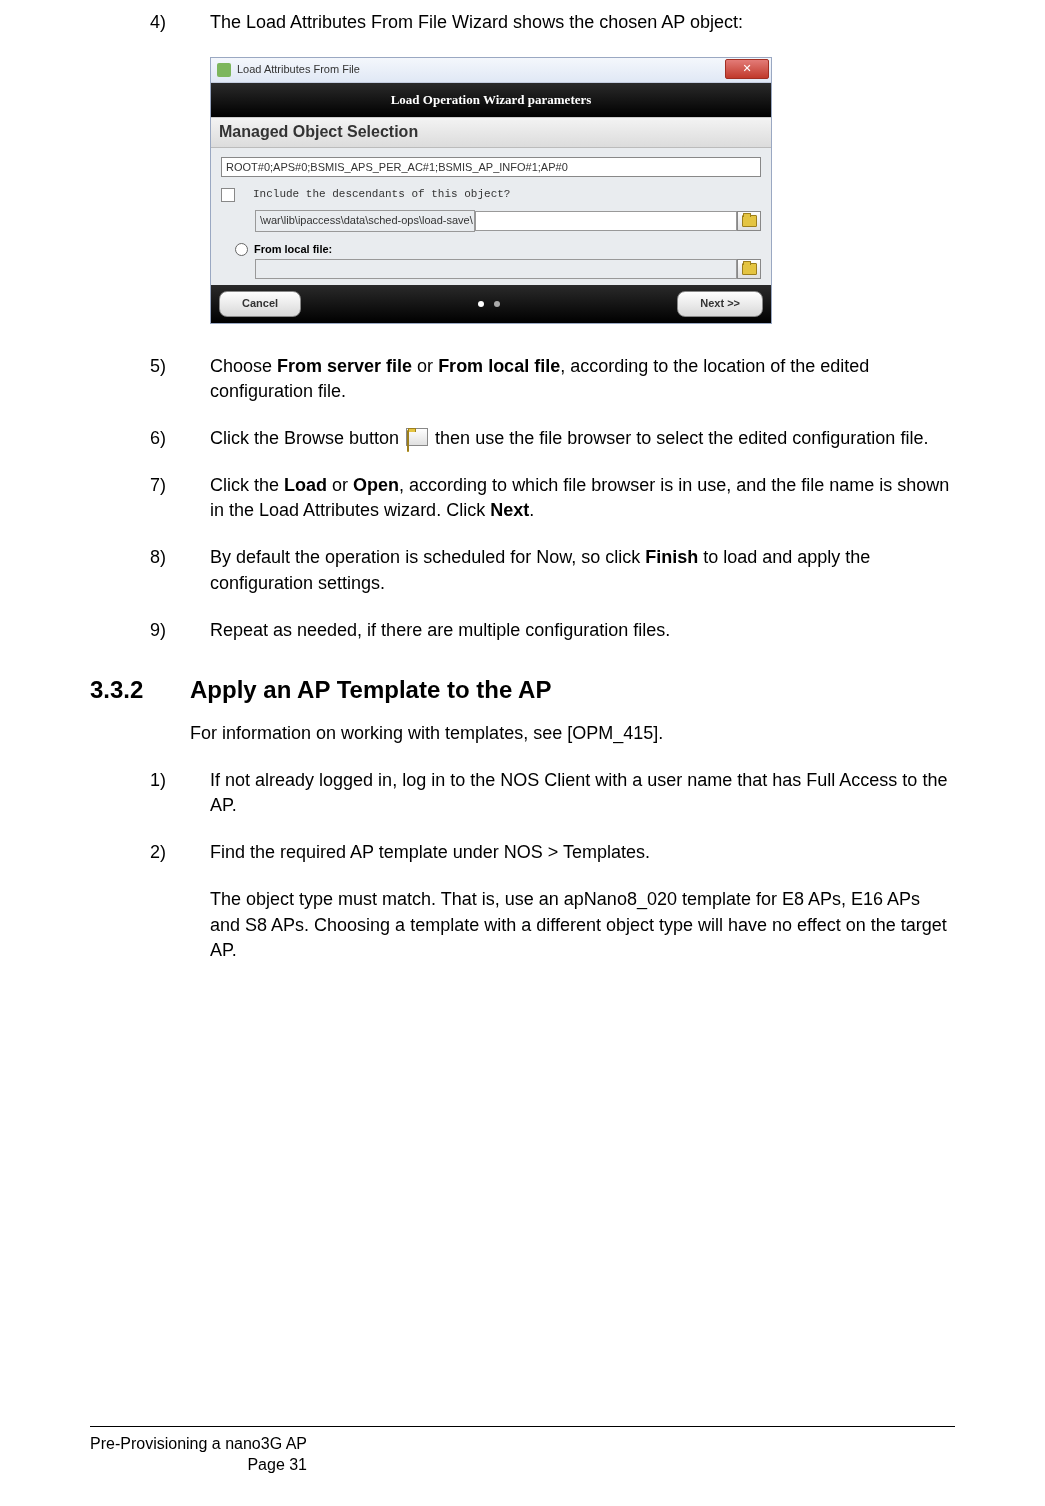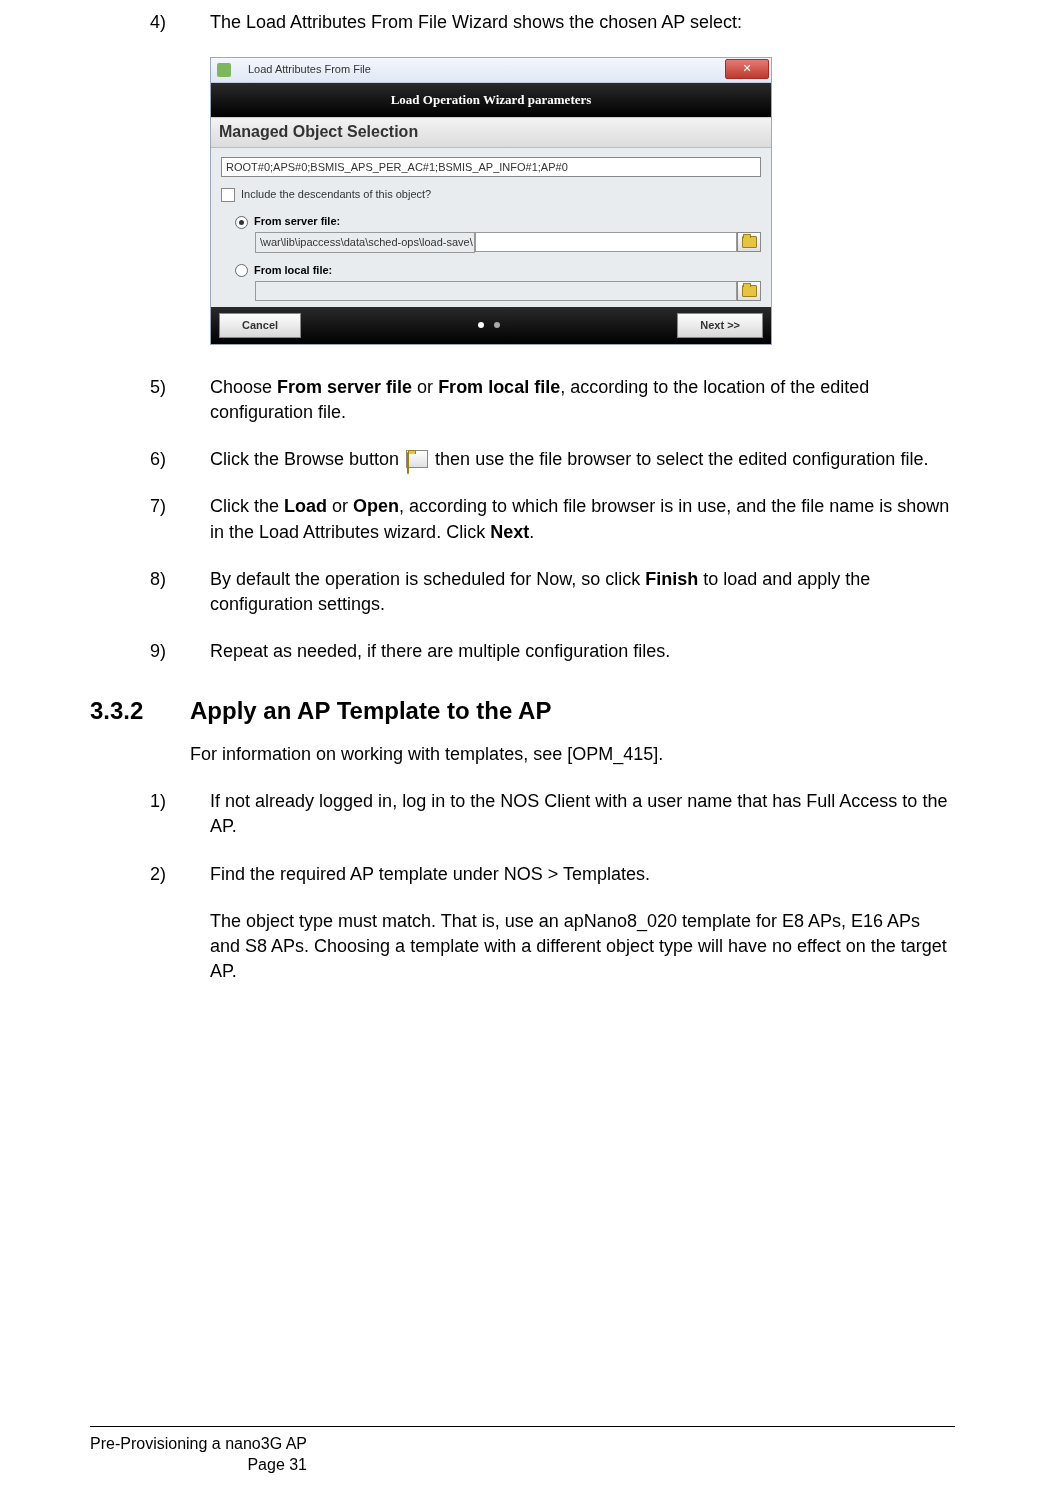--- a/index.html
+++ b/index.html
@@ -47,21 +47,20 @@
   .wiz-titlebar {
     display: flex;
     align-items: center;
     height: 24px;
     background: linear-gradient(#f4f7fc, #e0e8f5);
     border-bottom: 1px solid #c4cde0;
     font-size: 11px;
     color: #333;
     padding: 0 0 0 6px;
     position: relative;
-    gap: 11px;
   }
   .wiz-titlebar .app-icon {
     width: 14px; height: 14px;
     background: #7db65c;
     margin-right: 6px;
     border-radius: 2px;
   }
   .wiz-close {
     position: absolute;
     right: 2px; top: 1px;
@@ -107,21 +106,22 @@
     font-size: 11px;
     padding: 3px 4px;
     color: #333;
   }
   .wiz-check-row {
     display: flex;
     align-items: center;
     font-size: 11px;
     color: #333;
     padding: 4px 10px 8px 10px;
-    gap: 6px;
+    gap: 18px;
+    font-family: Liberation Mono, monospace;
   }
   .wiz-checkbox {
     width: 12px; height: 12px;
     border: 1px solid #888;
     background: #fff;
   }
   .wiz-radio-row {
     display: flex;
     align-items: center;
     font-size: 11px;
@@ -199,21 +199,21 @@
     justify-content: space-between;
     padding: 6px 8px;
   }
   .wiz-btn {
     background: linear-gradient(#fefefe, #d8d8d8);
     border: 1px solid #888;
     font-size: 11px;
     font-weight: bold;
     color: #333;
     padding: 4px 22px;
-    border-radius: 0;
+    border-radius: 8px;
   }
   .wiz-dots {
     display: flex;
     gap: 10px;
   }
   .wiz-dot { width:6px; height:6px; background:#aaa; border-radius:50%; }
   .wiz-dot.active { background:#fff; }
 
   .inline-icon {
     display: inline-block;
@@ -258,45 +258,41 @@
   .footer-right { text-align: right; }
   b { font-weight: bold; }
 </style>
 </head>
 <body>
 
 <div class="page">
 
   <div class="step step-indent">
     <div class="step-num">4)</div>
-    <div class="step-body">The Load Attributes From File Wizard shows the chosen AP select:</div>
+    <div class="step-body">The Load Attributes From File Wizard shows the chosen AP object:</div>
   </div>
 
   <div class="wizard-wrap">
     <div class="wizard">
       <div class="wiz-titlebar">
         <span class="app-icon"></span>
         <span>Load Attributes From File</span>
         <div class="wiz-close">✕</div>
       </div>
       <div class="wiz-header">Load Operation Wizard parameters</div>
       <div class="wiz-body">
         <div class="wiz-section-title">Managed Object Selection</div>
         <div class="wiz-row">
           <input class="wiz-input" value="ROOT#0;APS#0;BSMIS_APS_PER_AC#1;BSMIS_AP_INFO#1;AP#0" style="">
         </div>
         <div class="wiz-check-row">
           <span class="wiz-checkbox"></span>
           <span>Include the descendants of this object?</span>
         </div>
 
-        <div class="wiz-radio-row">
-          <span class="wiz-radio checked"></span>
-          <span>From server file:</span>
-        </div>
         <div class="wiz-file-row">
           <div class="wiz-file-path">\war\lib\ipaccess\data\sched-ops\load-save\</div>
           <div class="wiz-file-empty"></div>
           <div class="wiz-browse">
               <span class="folder-icon"></span>
             </div>
         </div>
 
         <div class="wiz-radio-row">
           <span class="wiz-radio"></span>

